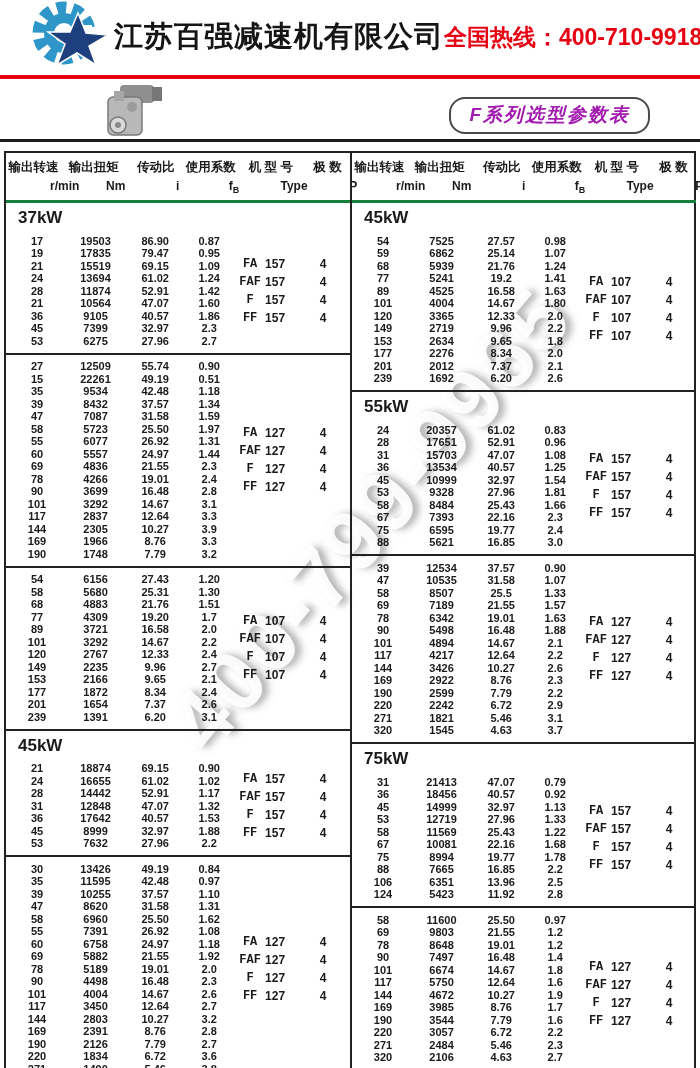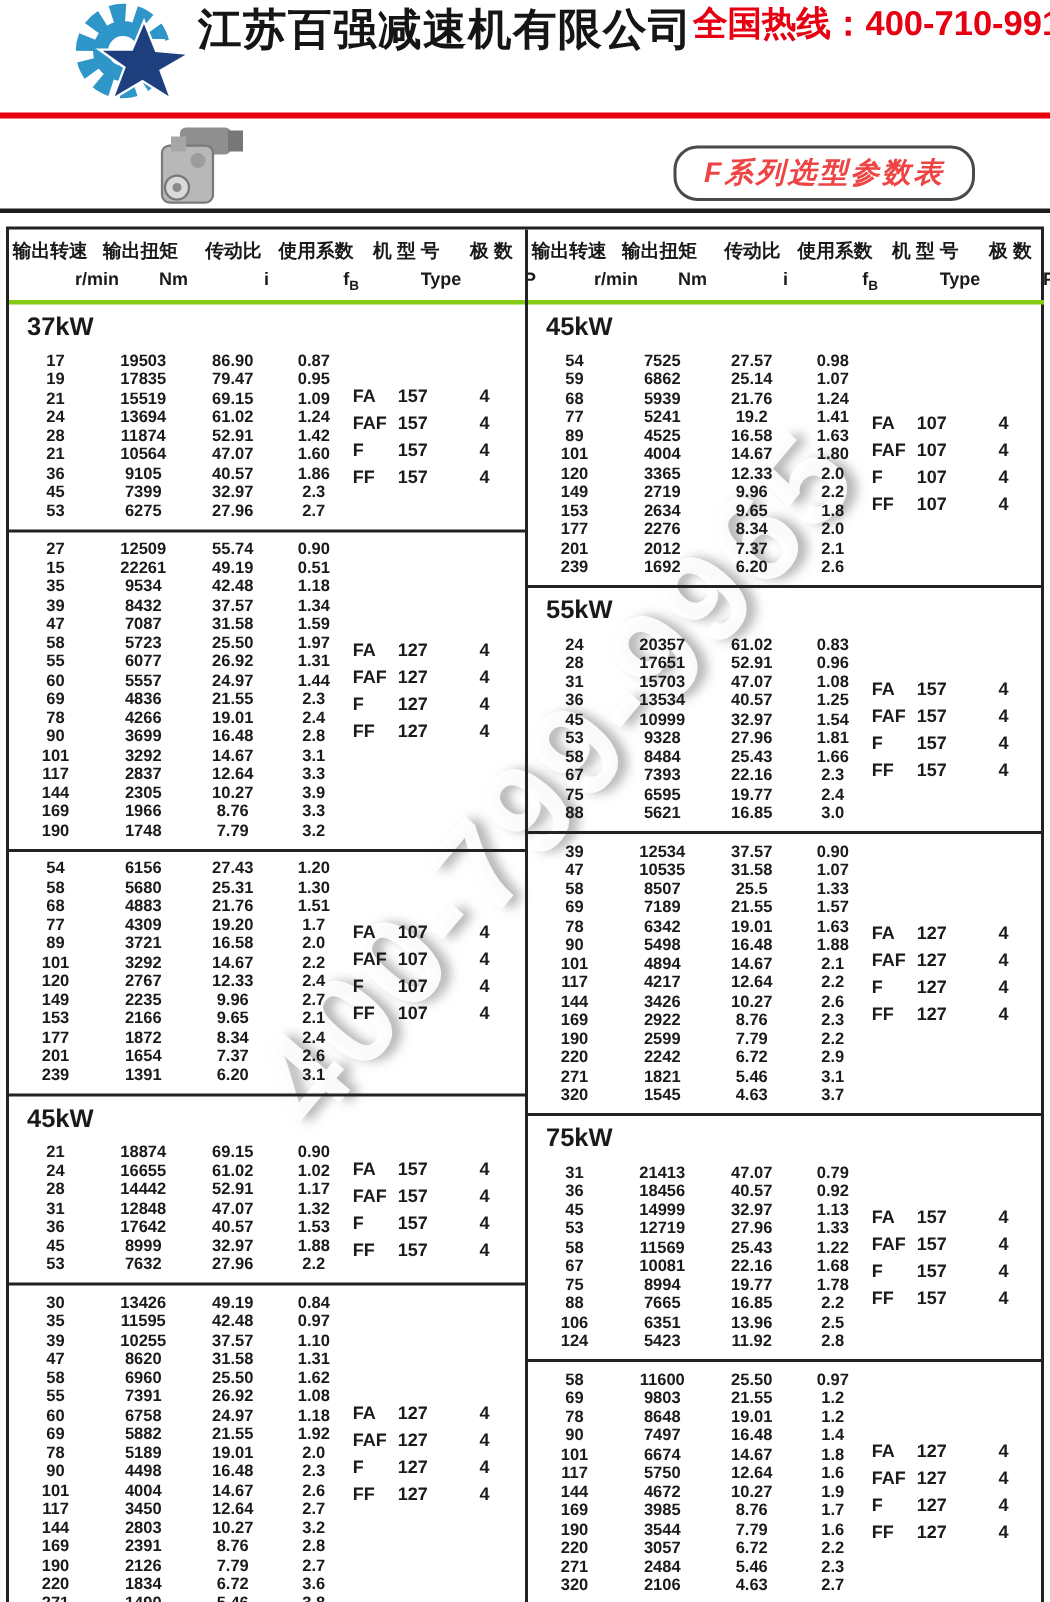--- a/index.html
+++ b/index.html
@@ -3,30 +3,30 @@
 <meta charset="utf-8">
 <style>
   html,body{margin:0;padding:0;}
   body{
     width:700px;height:1068px;background:#fff;color:#1a1a1a;
     font-family:"Liberation Sans","DejaVu Sans",sans-serif;overflow:hidden;
   }
   .page{position:relative;width:700px;height:1068px;background:#fff;}
 
   
-  .header-top{display:flex;height:74px;position:relative;z-index:3;padding-left:18px;}
+  .header-top{display:flex;align-items:center;height:74px;position:relative;z-index:3;}
   .logo{margin-left:26px;flex:0 0 auto;}
   .company-name{font-size:29px;font-weight:bold;letter-spacing:1px;color:#151515;margin-left:4px;white-space:nowrap;}
   .hotline{margin-left:auto;margin-right:34px;font-size:23px;font-weight:bold;color:#e60012;white-space:nowrap;}
   .red-line{height:4px;background:#e8000d;margin-top:1px;}
   .header-mid{position:relative;height:60px;z-index:3;}
   .product-photo{position:absolute;left:90px;top:2px;}
   .series-badge{
     position:absolute;right:50px;top:18px;border:2px solid #4a4a4a;border-radius:16px;
-    padding:3px 18px 4px;font-size:19px;font-weight:bold;font-style:italic;letter-spacing:2px;color:#ef4444;background:#fff;
+    padding:3px 18px 4px;font-size:19px;font-weight:bold;font-style:italic;letter-spacing:2px;color:#a21caf;background:#fff;
   }
   .black-line{height:3px;background:#1c1c1c;}
 
   
   .watermark{
     position:absolute;top:470px;left:-40px;width:820px;text-align:center;
     transform:rotate(-50deg);font-size:86px;font-weight:bold;letter-spacing:3px;
     color:rgba(255,255,255,0.92);
     text-shadow:4px 5px 7px rgba(120,120,120,0.55), -1px -1px 2px rgba(255,255,255,0.9);
     z-index:1;pointer-events:none;white-space:nowrap;
@@ -35,35 +35,35 @@
   
   .table-wrap{
     position:relative;z-index:2;display:flex;align-items:stretch;
     margin:9px 4px 0 4px;border:2px solid #222;background:transparent;
     min-height:900px;
   }
   .col{width:50%;display:flex;flex-direction:column;}
   .col-right{border-left:2px solid #222;}
   .col-header{
     display:grid;grid-template-columns:16% 19% 17% 15% 20% 13%;
-    border-bottom:3px solid #84cc16;padding:6px 0 5px;
+    border-bottom:3px solid #15803d;padding:6px 0 5px;
   }
   .hcell{text-align:center;}
   .hcn{font-size:12.5px;font-weight:bold;white-space:nowrap;}
   .hunit{font-size:12px;font-weight:bold;margin-top:3px;padding-left:44px;}
   .hunit sub{font-size:9px;}
   .power-label{font-size:17px;font-weight:bold;padding:5px 0 1px 12px;}
   .group{display:flex;padding:5px 4px 6px;border-bottom:2px solid #222;}
   .group:last-child{border-bottom:none;flex:1;}
   .rows{width:67%;}
   .data-row{display:grid;grid-template-columns:24% 28% 25% 23%;height:12.5px;align-items:center;}
   .cell{font-size:11px;font-weight:bold;text-align:center;line-height:12px;white-space:nowrap;}
   .types{width:33%;display:flex;flex-direction:column;justify-content:center;gap:6px;}
   .type-row{display:flex;align-items:center;font-size:12px;font-weight:bold;line-height:12px;}
-  .tprefix{width:30px;text-align:left;}
+  .tprefix{width:30px;text-align:center;font-family:Liberation Mono, monospace;}
   .tp{width:26px;text-align:center;margin-left:auto;margin-right:10px;}
 </style>
 </head>
 <body>
 
 <div class="page">
 
   <div class="watermark">400-799-9965</div>
 
   <div class="header-top">

